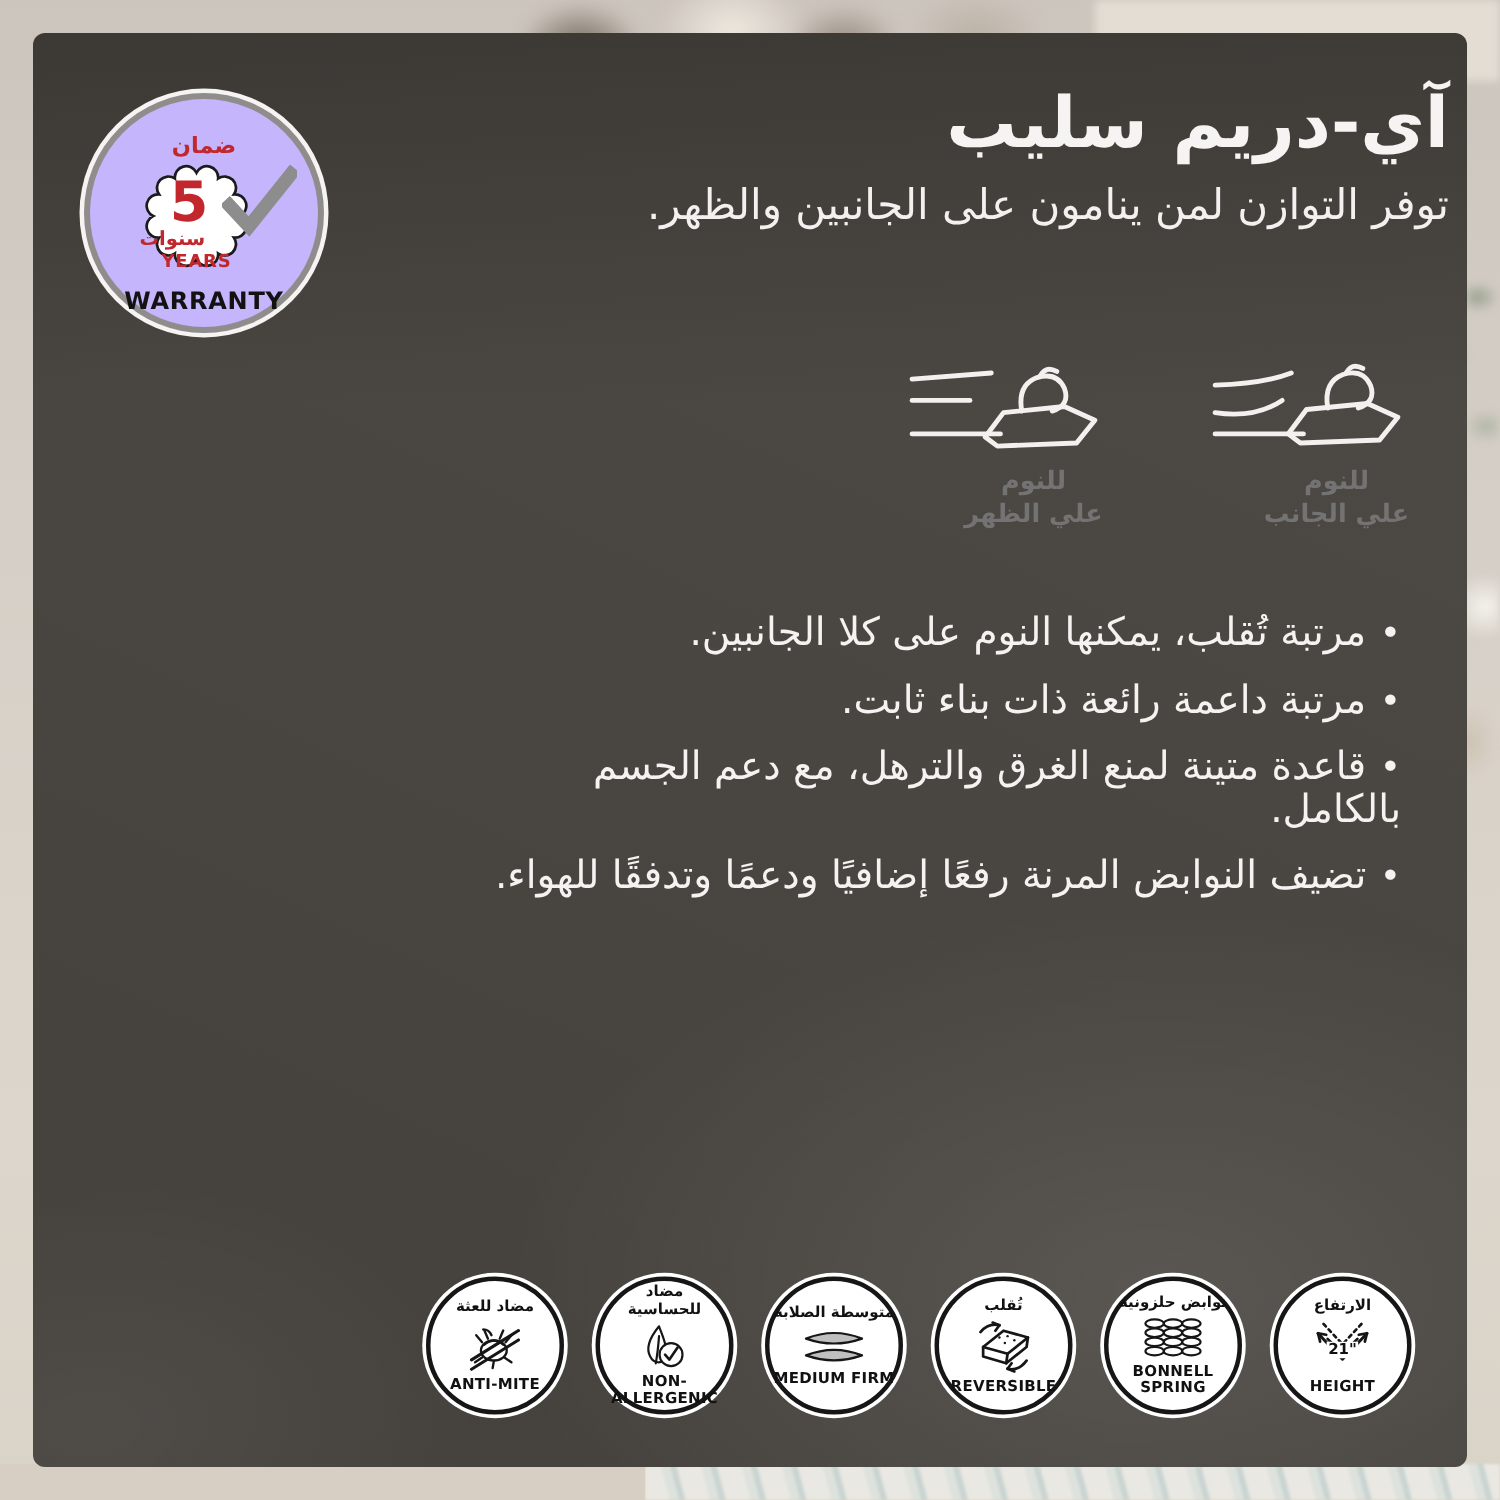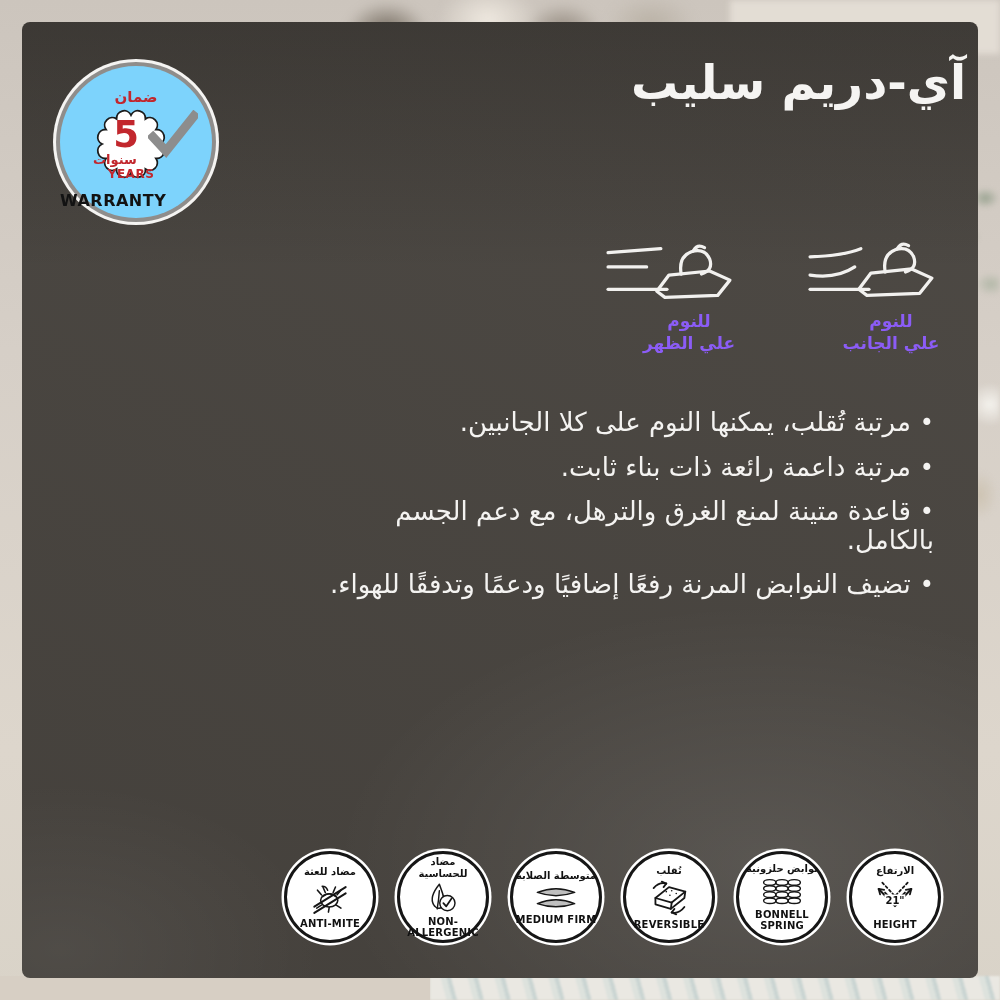--- a/index.html
+++ b/index.html
@@ -31,41 +31,41 @@
   .panel{position:absolute;left:22px;top:22px;width:956px;height:956px;border-radius:8px;
     background-color:#48443f;
     background-image:
       linear-gradient(to bottom,rgba(8,6,4,.22) 0%,rgba(8,6,4,0) 26%),
       radial-gradient(700px 420px at 78% 88%,rgba(255,255,255,.10) 0%,rgba(255,255,255,0) 62%),
       radial-gradient(440px 280px at 4% 97%,rgba(255,255,255,.06) 0%,rgba(255,255,255,0) 60%),
       linear-gradient(205deg,rgba(255,255,255,.03),rgba(0,0,0,.05));}
 
   
   .warranty{position:absolute;left:60px;top:66px;width:152px;height:152px;border-radius:50%;
-    background:#7dd3fc;box-shadow:0 0 0 4px #8f8d8b,0 0 0 7px #f5f4f2;}
+    background:#c4b5fd;box-shadow:0 0 0 4px #8f8d8b,0 0 0 7px #f5f4f2;}
   .w-top{position:absolute;top:22px;left:0;width:100%;text-align:center;
     color:#c2272d;font-size:15px;font-weight:bold;}
   .w-seal{position:absolute;left:33px;top:40px;width:76px;height:76px;}
   .w-num{position:absolute;left:44px;top:50px;width:44px;text-align:center;
     color:#c2272d;font-size:37px;font-weight:bold;line-height:1;}
   .w-check{position:absolute;left:88px;top:44px;width:50px;height:50px;}
   .w-sanawat{position:absolute;left:33px;top:86px;width:76px;text-align:left;
     color:#c2272d;font-size:13px;font-weight:bold;}
   .w-years{position:absolute;left:33px;top:101px;width:76px;text-align:center;
     color:#c2272d;font-size:12px;font-weight:bold;letter-spacing:.5px;}
-  .w-bottom{position:absolute;top:125px;left:0;width:100%;text-align:left;
+  .w-bottom{position:absolute;top:125px;left:0;width:100%;text-align:center;
     color:#121212;font-size:16px;font-weight:bold;letter-spacing:.5px;}
 
   
   .header{position:absolute;right:34px;top:54px;width:640px;text-align:right;direction:rtl;color:#f5f4f2;}
   .title{font-size:47px;font-weight:bold;line-height:1.25;}
   .subtitle{font-size:28px;line-height:1.3;margin-top:6px;color:#f2f1ef;}
 
   
-  .sleep{position:absolute;top:236px;width:170px;text-align:center;color:#8b5cf6;}
+  .sleep{position:absolute;top:236px;width:170px;text-align:center;color:#737373;}
   .sleep.back{left:604px;}
   .sleep.side{left:806px;}
   .sleep svg{width:132px;height:70px;}
   .sleep-label{font-size:17px;font-weight:bold;line-height:1.3;white-space:pre-line;direction:rtl;margin-top:4px;}
 
   
   .bullets{position:absolute;right:66px;top:368px;width:620px;direction:rtl;text-align:right;color:#f4f3f1;margin-top:40px;}
   .bullet{font-size:26px;line-height:1.1;margin-bottom:16px;}
   .b-dot{font-size:24px;margin-inline-end:9px;}
 
@@ -102,20 +102,21 @@
   <svg class="w-check" viewBox="0 0 50 50">
     <path d="M5 27 L18 41 L46 6" fill="none" stroke="#8d8d8d" stroke-width="9" stroke-linecap="square" stroke-linejoin="miter"></path>
   </svg>
   <div class="w-sanawat">سنوات</div>
   <div class="w-years">YEARS</div>
   <div class="w-bottom">WARRANTY</div>
 </div>
 
 <div class="header">
   <div class="title">آي-دريم سليب</div>
+  <div class="subtitle">توفر التوازن لمن ينامون على الجانبين والظهر.</div>
 </div>
 
 <div class="sleep back">
   <svg viewBox="0 0 130 68" fill="none" stroke="#f2f1ef" stroke-width="3.2" stroke-linecap="round" stroke-linejoin="round">
     <path d="M4 16 L56 12"></path>
     <path d="M4 30 H42"></path>
     <path d="M4 52 H62"></path>
     <path d="M52 54 L64 38 L104 34 L124 43 L112 58 L60 60 Z"></path>
     <path d="M76 37 Q73 20 86 15 Q99 11 104 22 Q108 33 96 37"></path>
     <path d="M88 14 Q92 7 99 11"></path>

